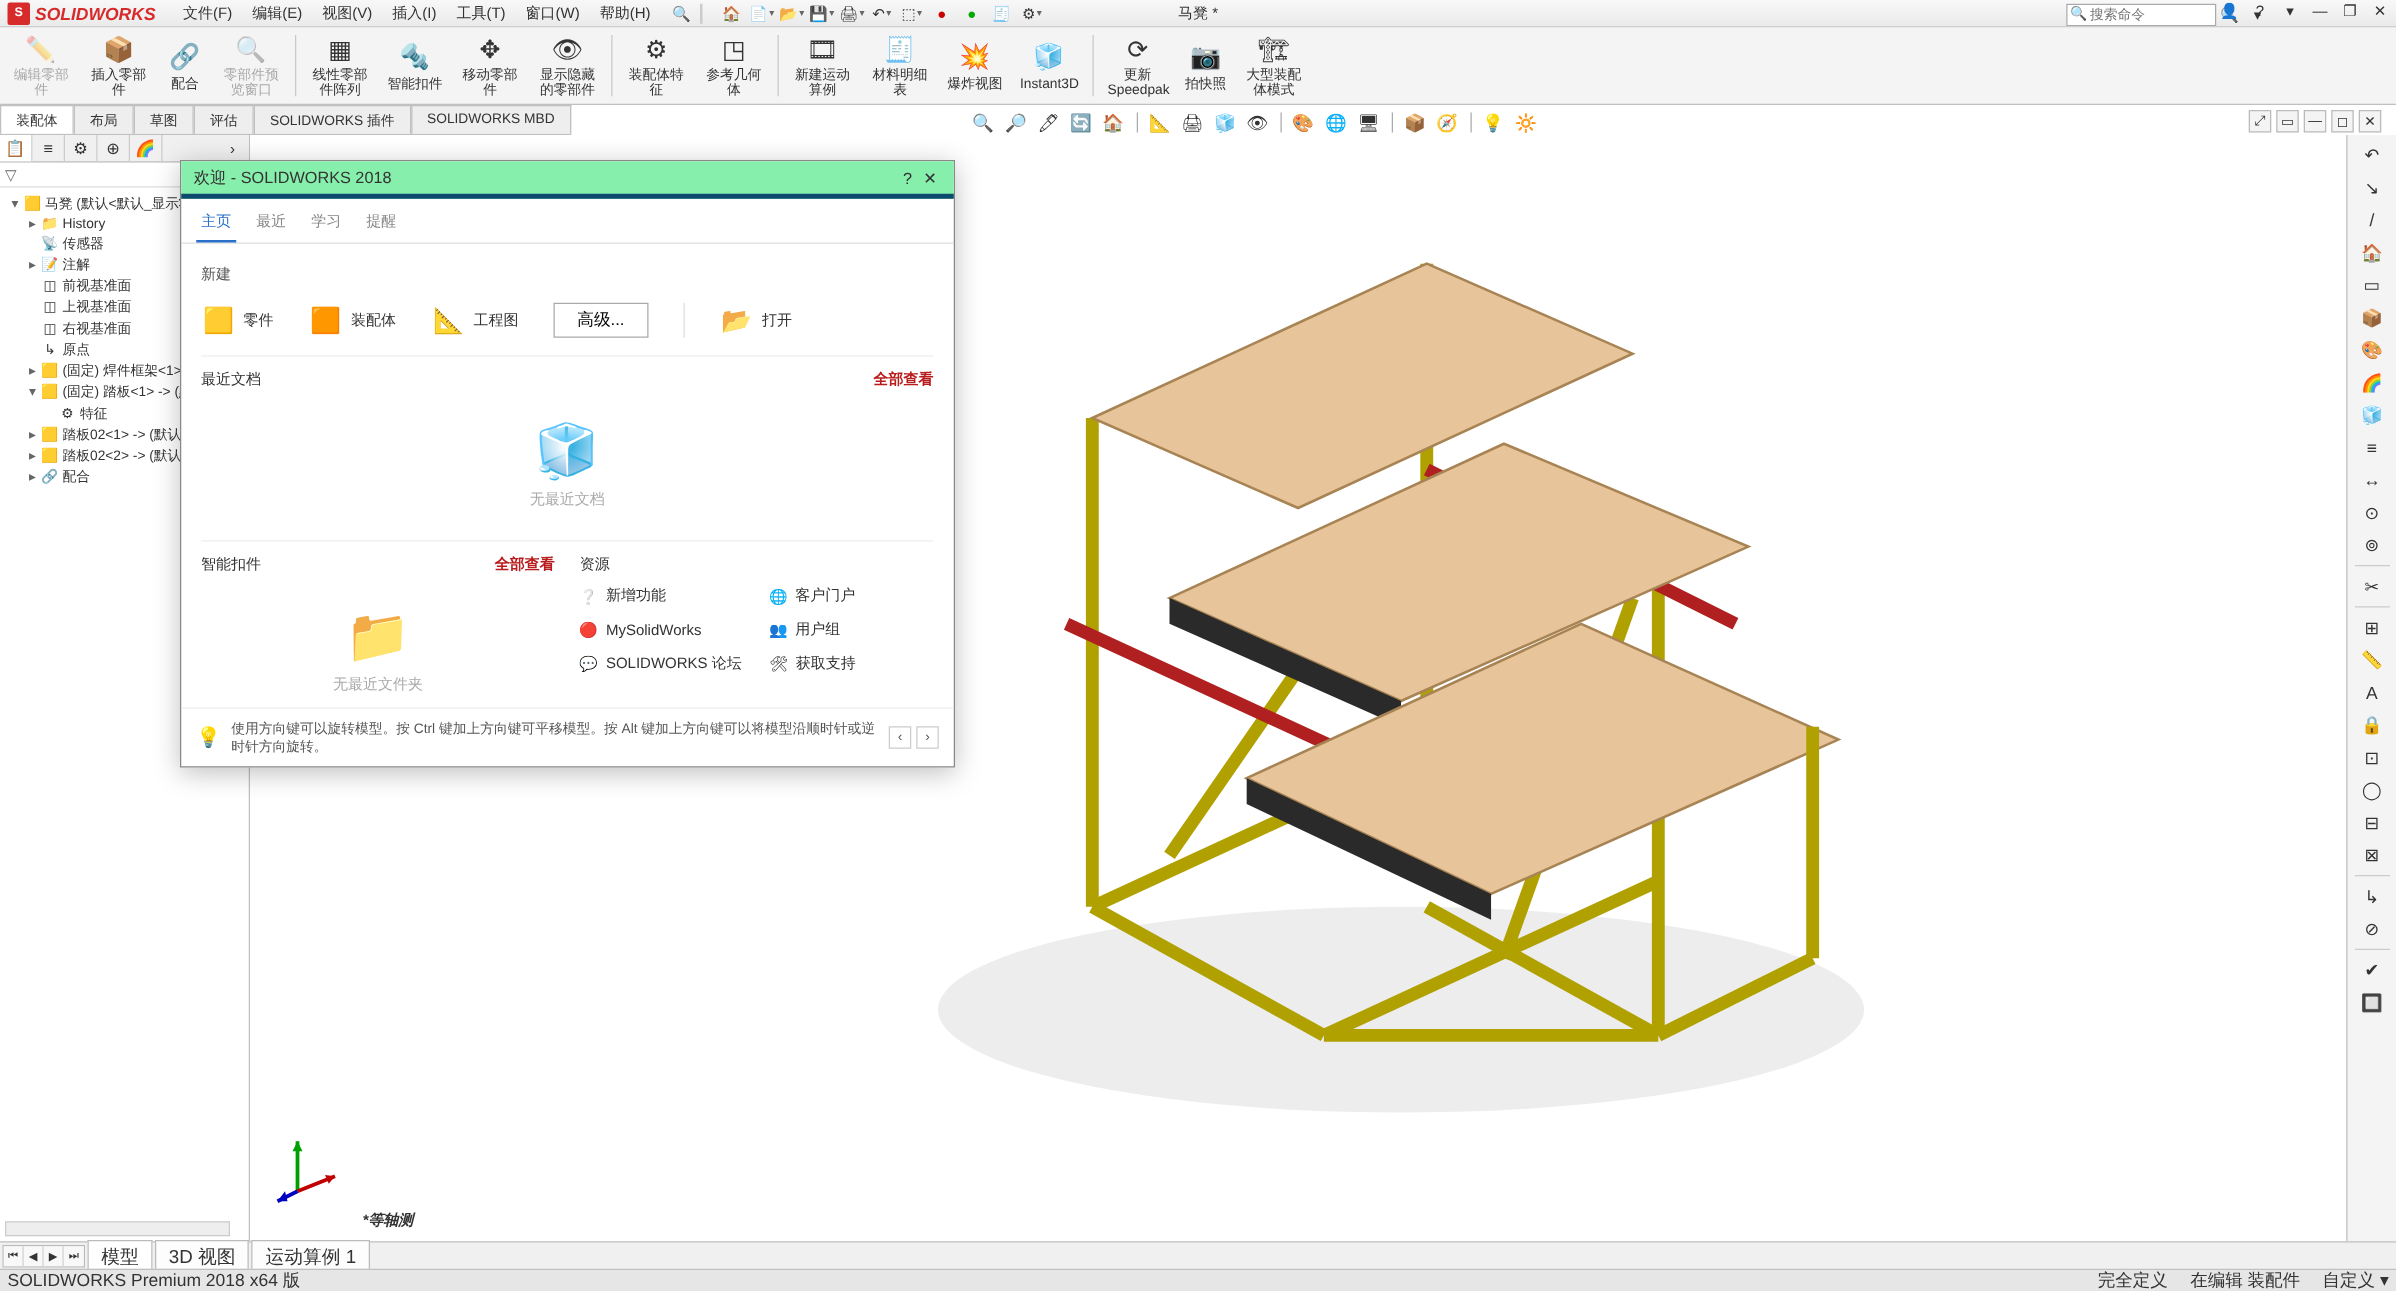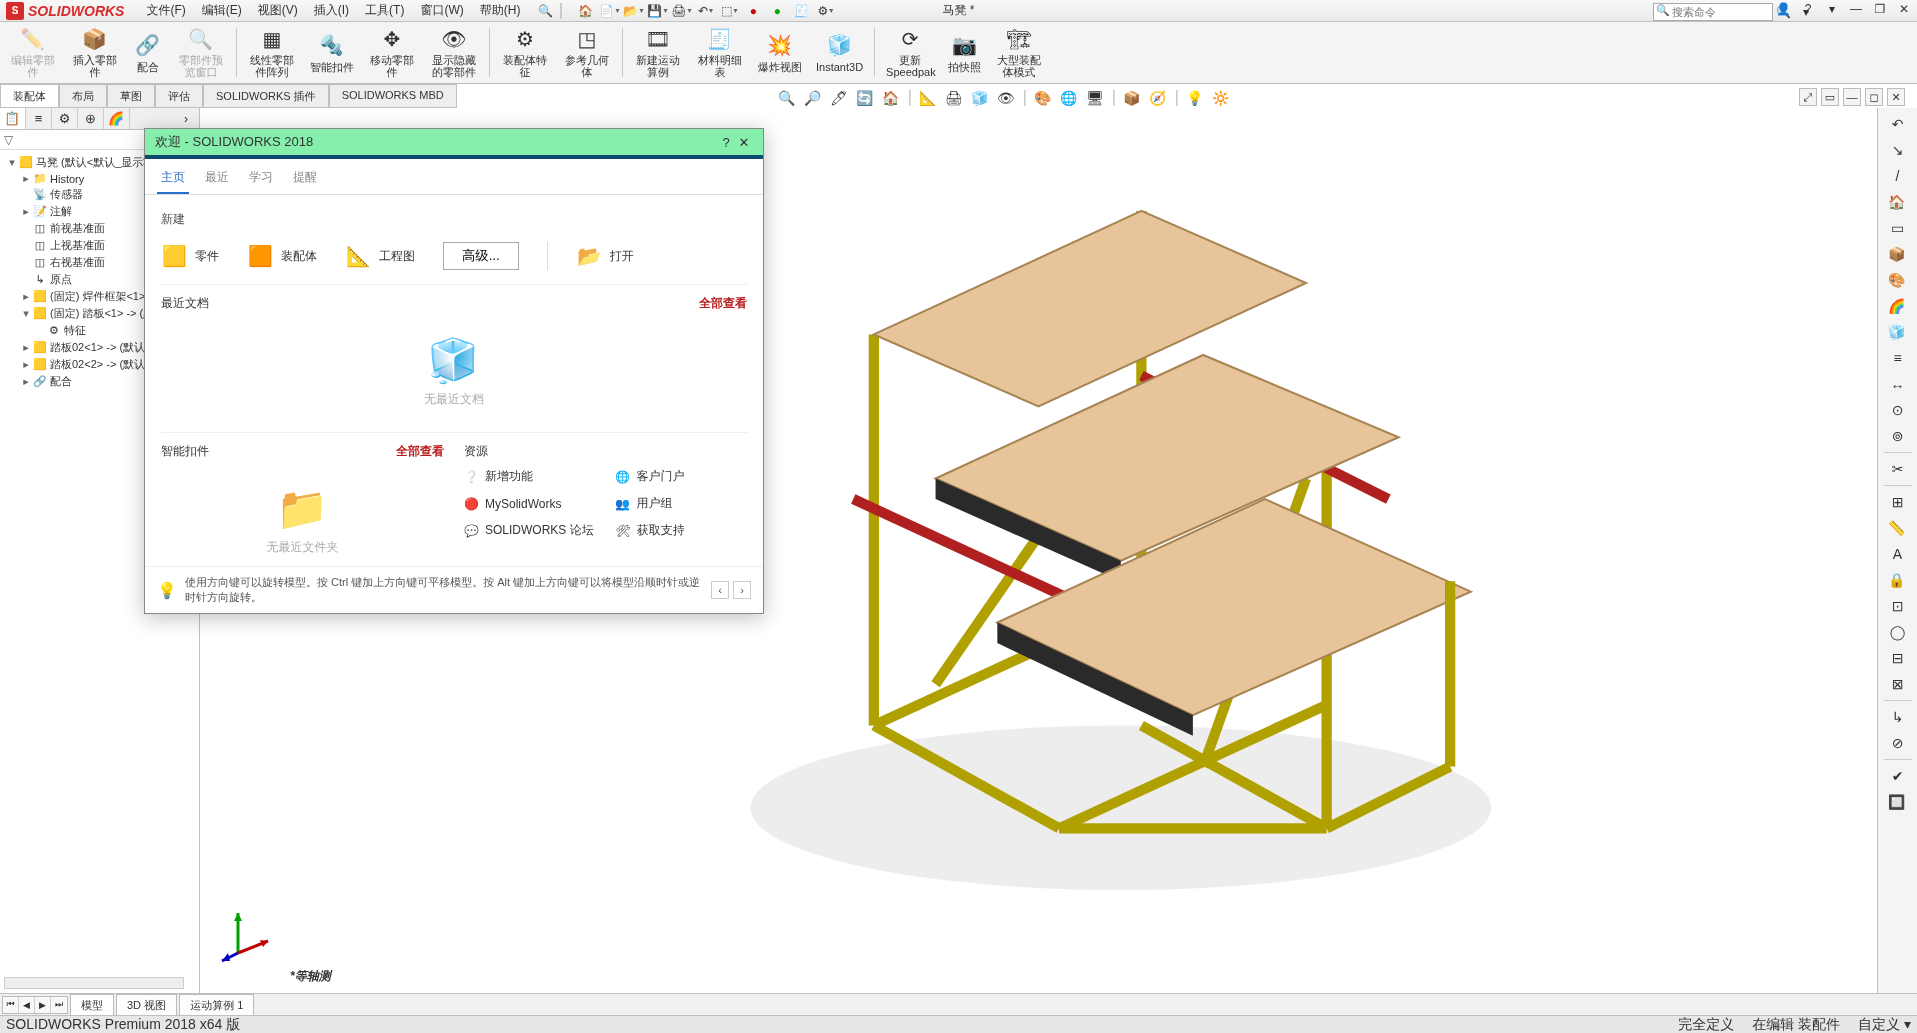--- a/index.html
+++ b/index.html
@@ -96,21 +96,21 @@
 
 
 .triad { position:absolute; left:18px; bottom:30px; width:60px; height:60px;}
 .orient-label { position:absolute; left:90px; bottom:8px; font-weight:bold; font-size:12px;}
 
 
 .bottom-tabs { position:absolute; left:0; bottom:18px; right:0; height:22px; background:#f0f0f0; border-top:1px solid #c0c0c0; display:flex; align-items:center; padding-left:2px;}
 .bt-nav { display:flex; gap:0; border:1px solid #bbb;}
 .bt-nav-btn { width:16px; height:16px; display:flex; align-items:center; justify-content:center; font-size:9px; background:#f8f8f8; border-right:1px solid #ccc; cursor:pointer;}
 .bt-nav-btn:last-child{border-right:none;}
-.bt-tab { padding:3px 10px; border:1px solid #bbb; border-bottom:none; margin-left:2px; font-size:11px; background:#fdfdfd; cursor:pointer;}
+.bt-tab { padding:3px 10px; border:1px solid #bbb; border-bottom:none; margin-left:2px; font-size:15px; background:#fdfdfd; cursor:pointer;}
 .bt-tab.active { background:#fff; }
 .status-bar { position:absolute; left:0; bottom:0; right:0; height:18px; background:#e6e6e6; border-top:1px solid #c0c0c0; display:flex; align-items:center; font-size:14px; padding:0 6px;}
 .status-right { margin-left:auto; display:flex; gap:18px; align-items:center;}
 
 
 .hscroll { position:absolute; left:4px; bottom:4px; width:180px; height:12px;}
 .hscroll .track{height:12px;background:#eee;border:1px solid #ccc;}
 
 </style>
 </head>

